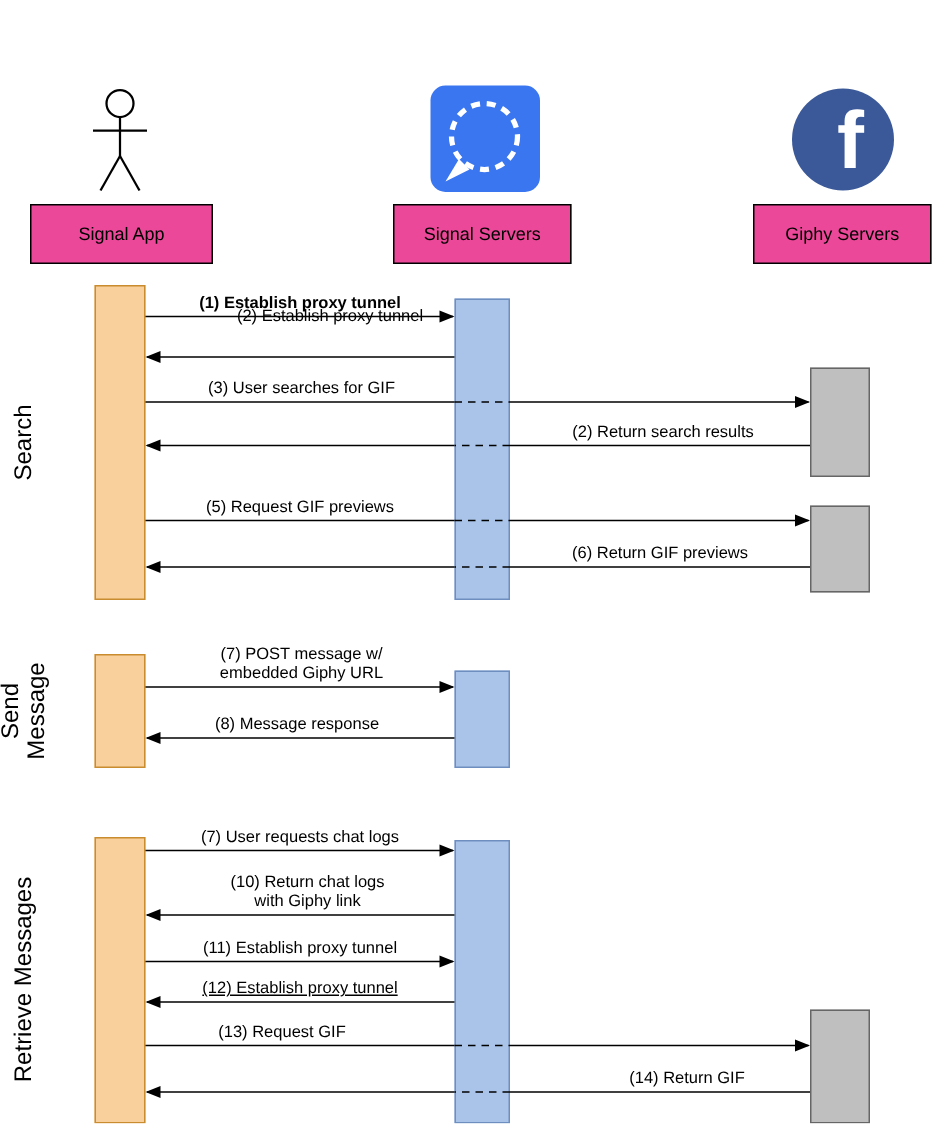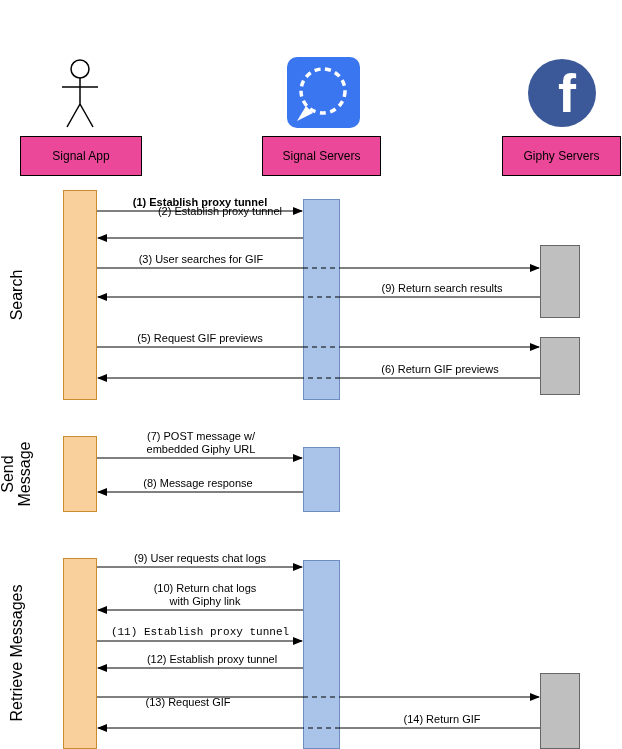--- a/index.html
+++ b/index.html
@@ -139,28 +139,28 @@
         <line x1="340" y1="728" x2="303" y2="728" stroke="#000" stroke-width="1" stroke-dasharray="5 4"></line>
         <line x1="303" y1="728" x2="98" y2="728" stroke="#000" stroke-width="1"></line>
         <polygon points="97,728 107,724 107,732" fill="#000"></polygon>
       </g>
     </svg>
 
   <div id="labels">
       <div class="msg-label" style="left: 200px; bottom: 540px; font-weight: bold;">(1) Establish proxy tunnel</div>
       <div class="msg-label" style="left: 200px; bottom: 531px; margin-left: 20px;">(2) Establish proxy tunnel</div>
       <div class="msg-label" style="left: 201px; bottom: 483px;">(3) User searches for GIF</div>
-      <div class="msg-label" style="left: 442px; bottom: 454px;">(9) Return search results</div>
+      <div class="msg-label" style="left: 442px; bottom: 454px;">(2) Return search results</div>
       <div class="msg-label" style="left: 200px; bottom: 404px;">(5) Request GIF previews</div>
       <div class="msg-label" style="left: 440px; bottom: 373px; margin-top: 44px;">(6) Return GIF previews</div>
       <div class="msg-label" style="left: 201px; bottom: 293px;">(7) POST message w/
 embedded Giphy URL</div>
       <div class="msg-label" style="left: 198px; bottom: 259px; text-align: center;">(8) Message response</div>
-      <div class="msg-label" style="left: 200px; bottom: 184px;">(9) User requests chat logs</div>
+      <div class="msg-label" style="left: 200px; bottom: 184px;">(7) User requests chat logs</div>
       <div class="msg-label" style="left: 205px; bottom: 141px;">(10) Return chat logs
 with Giphy link</div>
-      <div class="msg-label" style="left: 200px; bottom: 110px; font-family: Liberation Mono, monospace;">(11) Establish proxy tunnel</div>
-      <div class="msg-label" style="left: 212px; bottom: 83px;">(12) Establish proxy tunnel</div>
-      <div class="msg-label" style="left: 188px; bottom: 40px; margin-top: 16px;">(13) Request GIF</div>
-      <div class="msg-label" style="left: 442px; bottom: 23px;">(14) Return GIF</div>
+      <div class="msg-label" style="left: 200px; bottom: 110px;">(11) Establish proxy tunnel</div>
+      <div class="msg-label" style="left: 200px; bottom: 83px; text-decoration: underline;">(12) Establish proxy tunnel</div>
+      <div class="msg-label" style="left: 188px; bottom: 54px; margin-top: 16px;">(13) Request GIF</div>
+      <div class="msg-label" style="left: 458px; bottom: 23px;">(14) Return GIF</div>
     </div>
 
 </div>
 
 </body></html>

